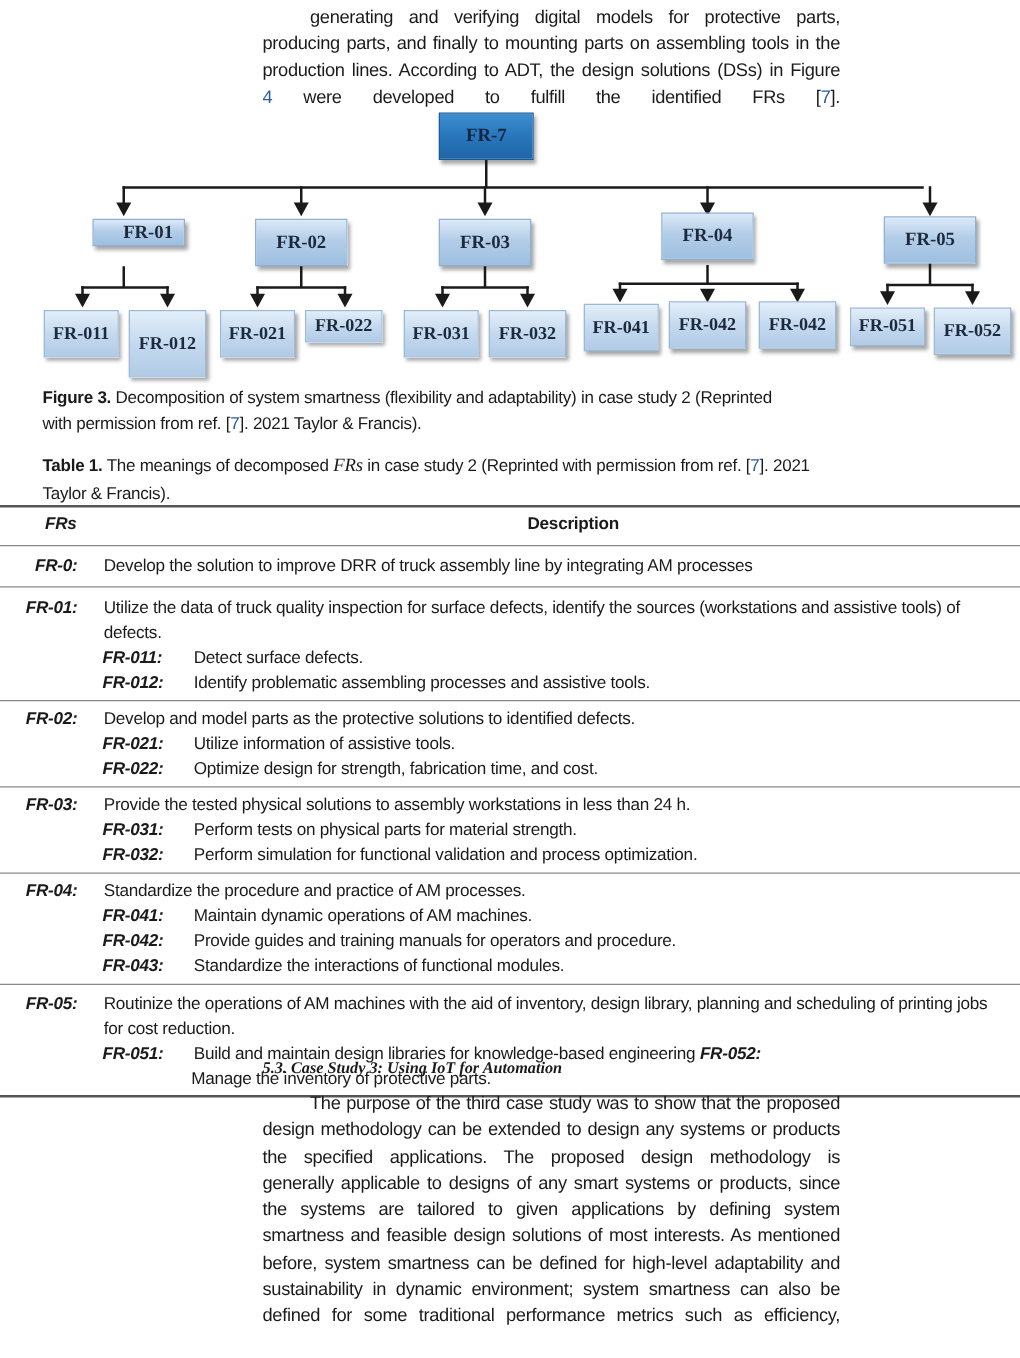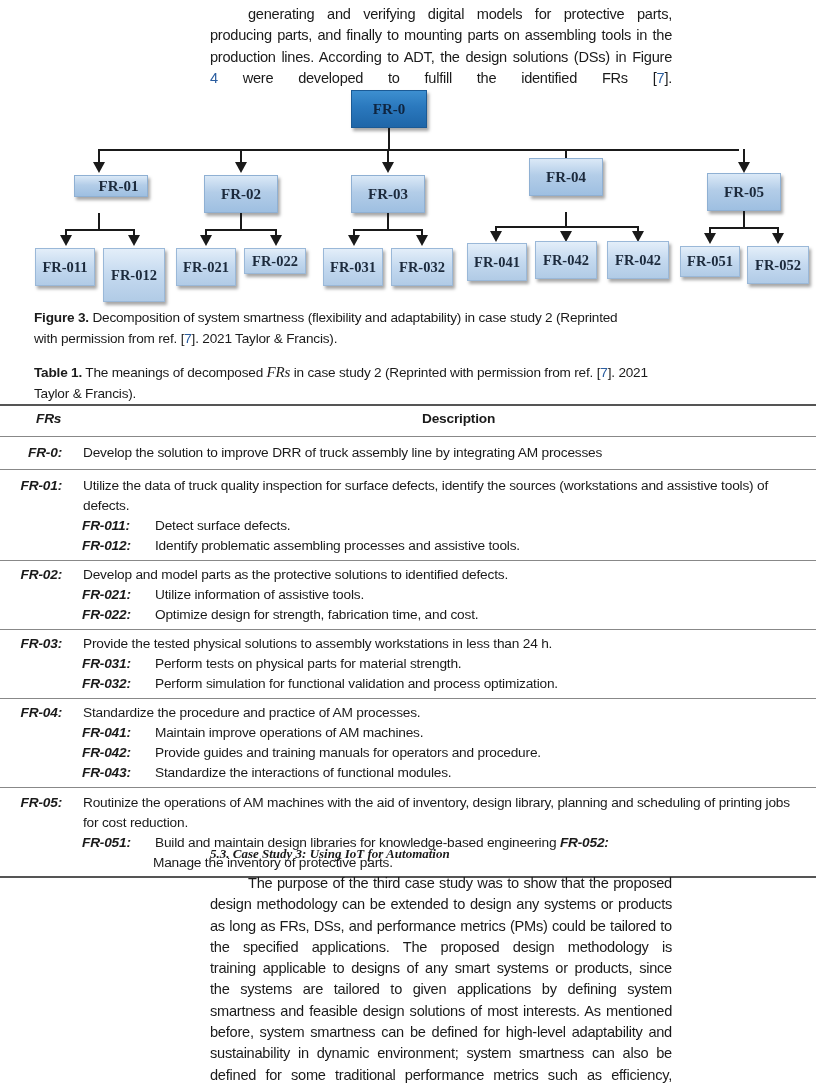--- a/index.html
+++ b/index.html
@@ -51,21 +51,21 @@
 <div class="narrow" style="top:4px;">
   <p style="text-indent:38px;">generating and verifying digital models for protective parts,</p>
   <p>producing parts, and finally to mounting parts on assembling tools in the</p>
   <p>production lines. According to ADT, the design solutions (DSs) in Figure</p>
   <p style="text-align:center;"><span class="link">4</span><span> were developed to fulfill the identified FRs [</span><span class="link">7</span><span>].</span></p>
 </div>
 
 <div id="diagram">
 
   <div class="box root" style="left:351px;top:4px;width:76px;height:38px;">
-      <span>FR-0</span>
+      <span>FR-7</span>
     </div>
   <div class="line" style="left:388px;top:42px;width:2px;height:22px;"></div>
   <div class="line" style="left:98px;top:63px;width:641px;height:2px;"></div>
 
   <div class="line" style="left:98px;top:63px;width:2px;height:14px;"></div>
   <div class="arrow" style="left:93px;top:76px;"></div>
   <div class="line" style="left:240px;top:63px;width:2px;height:14px;"></div>
   <div class="arrow" style="left:235px;top:76px;"></div>
   <div class="line" style="left:387px;top:63px;width:2px;height:14px;"></div>
   <div class="arrow" style="left:382px;top:76px;"></div>
@@ -76,21 +76,21 @@
 
   <div class="box lvl" style="left:74px;top:89px;width:74px;height:22px;padding-left:15px;">
       <span>FR-01</span>
     </div>
   <div class="box lvl" style="left:204px;top:89px;width:74px;height:38px;">
       <span>FR-02</span>
     </div>
   <div class="box lvl" style="left:351px;top:89px;width:74px;height:38px;">
       <span>FR-03</span>
     </div>
-  <div class="box lvl" style="left:529px;top:72px;width:74px;height:38px;">
+  <div class="box lvl" style="left:529px;top:84px;width:74px;height:38px;">
       <span>FR-04</span>
     </div>
   <div class="box lvl" style="left:707px;top:87px;width:74px;height:38px;">
       <span>FR-05</span>
     </div>
 
   <div class="line" style="left:98px;top:127px;width:2px;height:17px;"></div>
   <div class="line" style="left:65px;top:143px;width:70px;height:2px;"></div>
   <div class="line" style="left:65px;top:143px;width:2px;height:7px;"></div>
   <div class="arrow" style="left:60px;top:149px;"></div>
@@ -231,21 +231,21 @@
       </div>
   </div>
 
   <div class="t-row" style="padding:4px 0 4px;">
     <span class="t-key" style="top:4px;line-height:20px;">FR-04:</span>
     <div class="t-desc">
         <div class="line-txt">Standardize the procedure and practice of AM processes.</div>
       </div>
     <div class="sub">
         <span class="k">FR-041:</span>
-        <span class="v">Maintain improve operations of AM machines.</span>
+        <span class="v">Maintain dynamic operations of AM machines.</span>
       </div>
     <div class="sub">
         <span class="k">FR-042:</span>
         <span class="v"> Provide guides and training manuals for operators and procedure.</span>
       </div>
     <div class="sub">
         <span class="k">FR-043:</span>
         <span class="v">Standardize the interactions of functional modules.</span>
       </div>
   </div>
@@ -264,23 +264,22 @@
         <span class="v" style="left:153px;">Manage the inventory of protective parts.</span>
       </div>
   </div>
 </div>
 
 <h3 class="sec">5.3. Case Study 3: Using IoT for Automation</h3>
 
 <div class="narrow" style="top:873px;">
   <p style="text-indent:38px;">The purpose of the third case study was to show that the proposed</p>
   <p>design methodology can be extended to design any systems or products</p>
-  <p>as long as FRs, DSs, and performance metrics (PMs) could be tailored to</p>
   <p style="text-align-last:justify;">the specified applications. The proposed design methodology is</p>
-  <p>training applicable to designs of any smart systems or products, since</p>
+  <p>generally applicable to designs of any smart systems or products, since</p>
   <p style="text-align-last:justify;">the systems are tailored to given applications by defining system</p>
   <p>smartness and feasible design solutions of most interests. As mentioned</p>
   <p>before, system smartness can be defined for high-level adaptability and</p>
   <p style="text-align-last:justify;">sustainability in dynamic environment; system smartness can also be</p>
   <p style="text-align-last:justify;">defined for some traditional performance metrics such as efficiency,</p>
 </div>
 
 <style>
   .narrow p { text-align-last: justify; }
   #intro-last, .narrow p:last-child { }

